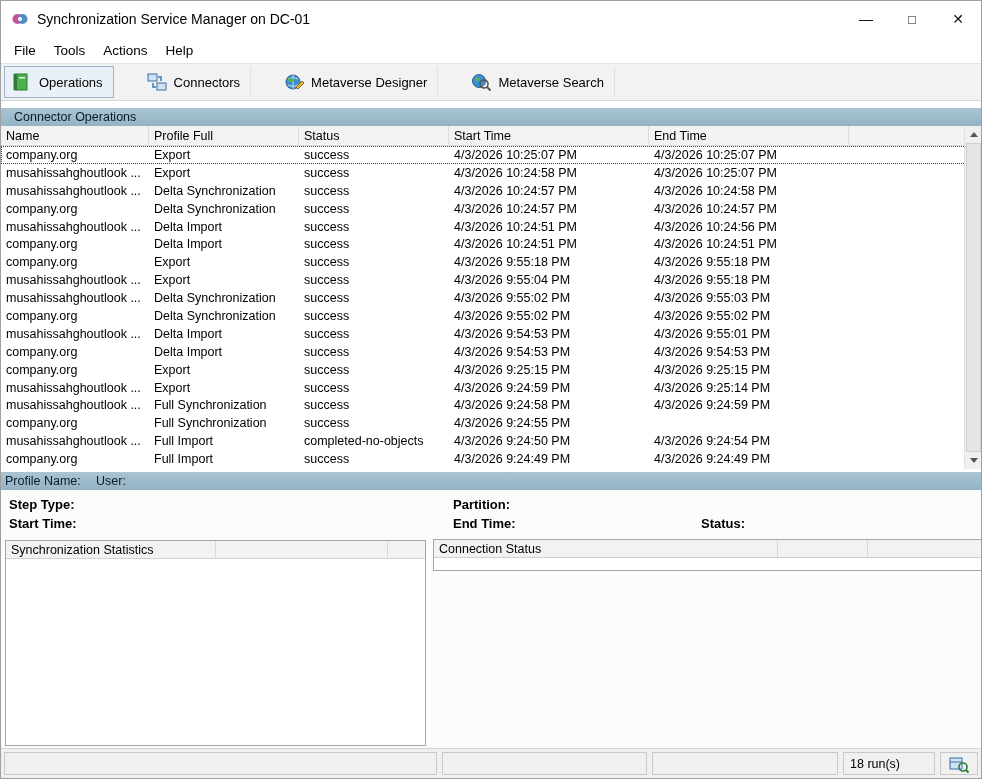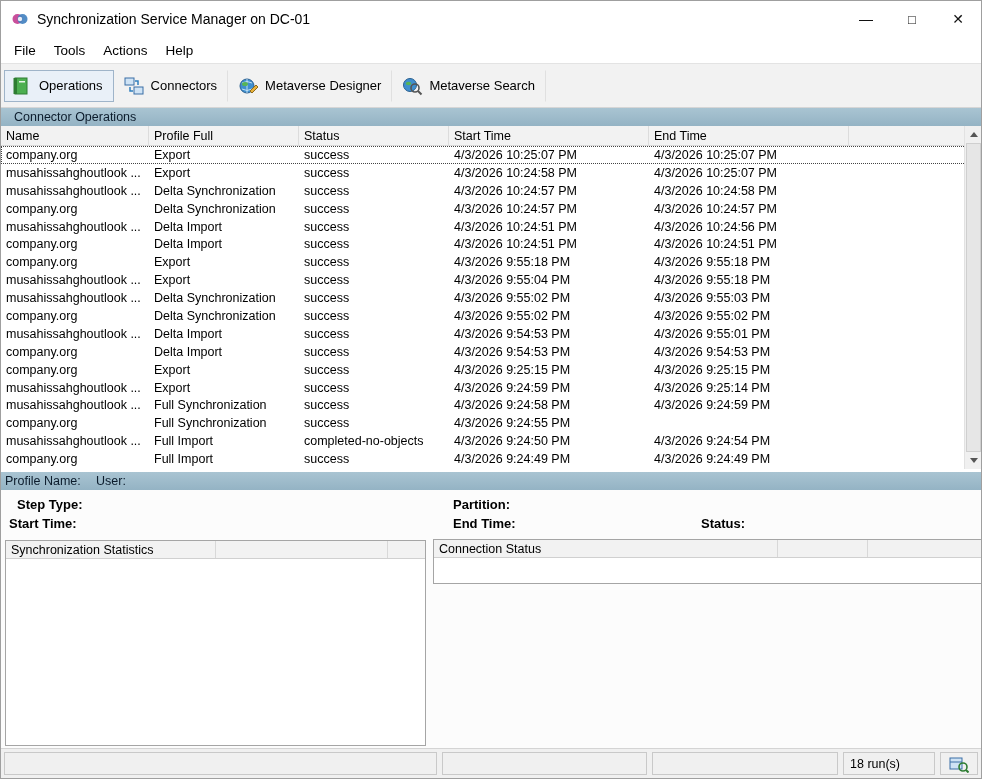--- a/index.html
+++ b/index.html
@@ -14,21 +14,21 @@
   .titlebar .title-text { font-size:14px; color:#000; white-space:nowrap; }
   .win-controls { margin-left:auto; display:flex; height:100%; }
   .win-btn { width:46px; height:100%; display:flex; align-items:center; justify-content:center; font-size:14px; color:#111; cursor:default; }
   .win-btn.max { font-size:13px; }
 
   
   .menubar { position:absolute; top:36px; left:0; right:0; height:26px; background:#fff; display:flex; align-items:center; padding-left:4px; }
   .menu-item { padding:3px 9px; font-size:13.5px; }
 
   
-  .toolbar { position:absolute; top:62px; left:0; right:0; height:45px; background:#f2f2f2; border-top:1px solid #e3e3e3; border-bottom:1px solid #d6d6d6; display:flex; align-items:center; padding-left:2px; }
+  .toolbar { position:absolute; top:62px; left:0; right:0; height:38px; background:#f2f2f2; border-top:1px solid #e3e3e3; border-bottom:1px solid #d6d6d6; display:flex; align-items:center; padding-left:2px;gap:23px; }
   .tb-btn { display:flex; align-items:center; gap:6px; height:32px; padding:0 10px 0 6px; margin:0 1px; border:1px solid transparent; background:transparent; font-size:13px; color:#000; border-right:1px solid #e0e0e0; }
   .tb-btn.selected { background:#e9f0f8; border:1px solid #9fb4c9; }
   .tb-btn .tb-icon { width:22px; height:22px; display:inline-block; }
 
   
   .section-bar { position:absolute; left:0; right:0; height:18px; background:linear-gradient(#a9c4d2,#94b3c4); display:flex; align-items:center; font-size:12.5px; color:#0c1c2c; }
   .ops-bar { top:107px; padding-left:13px; }
   .profile-bar { top:471px; }
   .profile-bar .lbl-profile { position:absolute; left:4px; }
   .profile-bar .lbl-user { position:absolute; left:95px; }
@@ -52,31 +52,31 @@
   .sb-arrow { position:absolute; left:0; width:17px; height:17px; display:flex; align-items:center; justify-content:center; }
   .sb-up { top:0; }
   .sb-down { bottom:0; }
   .tri-up { width:0; height:0; border-left:4px solid transparent; border-right:4px solid transparent; border-bottom:5px solid #555; }
   .tri-down { width:0; height:0; border-left:4px solid transparent; border-right:4px solid transparent; border-top:5px solid #555; }
   .sb-thumb { position:absolute; top:17px; bottom:17px; left:1px; width:15px; background:#e6e6e6; border:1px solid #cfcfcf; }
 
   
   .details { position:absolute; top:489px; left:0; right:0; height:48px; background:#fcfcfc; }
   .dlabel { position:absolute; font-weight:bold; font-size:13px; white-space:nowrap; }
-  .d-step   { left:16px;  top:7px; }
+  .d-step   { left:8px;  top:7px; }
   .d-starttime { left:8px; top:26px; }
   .d-partition { left:452px; top:7px; }
   .d-endtime { left:452px; top:26px; }
   .d-status { left:700px; top:26px; }
 
   
   .panels { position:absolute; top:537px; left:0; right:0; height:210px; background:#fcfcfc; }
   .panel { position:absolute; background:#fff; border:1px solid #a5a5a5; }
   .p-left { left:4px; top:2px; width:421px; height:206px; }
-  .p-conn { left:432px; top:1px; width:550px; height:45px; border-right:none; }
+  .p-conn { left:432px; top:1px; width:550px; height:32px; border-right:none; }
   .p-err  { left:432px; top:55px; width:550px; height:153px; border-right:none; }
   .phead { display:flex; height:18px; border-bottom:1px solid #d0d0d0; background:#f2f2f2; }
   .phcell { height:100%; display:flex; align-items:center; padding-left:5px; font-size:12.5px; border-right:1px solid #d8d8d8; background:#f2f2f2; white-space:nowrap; overflow:hidden; }
   .p-left .ph1 { width:210px; } .p-left .ph2 { width:172px; } .p-left .ph3 { flex:1; border-right:none; }
   .p-conn .ph1 { width:344px; } .p-conn .ph2 { width:90px; } .p-conn .ph3 { flex:1; border-right:none; }
   .p-err  .ph1 { width:220px; } .p-err  .ph2 { width:224px; } .p-err .ph3 { flex:1; border-right:none; }
 
   
   .statusbar { position:absolute; left:0; right:0; bottom:0; height:30px; background:#f0f0f0; border-top:1px solid #d4d4d4; display:flex; align-items:center; gap:5px; padding:0 3px; }
   .sseg { height:23px; background:#f0f0f0; border:1px solid #c9c9c9; display:flex; align-items:center; font-size:12.5px; }

